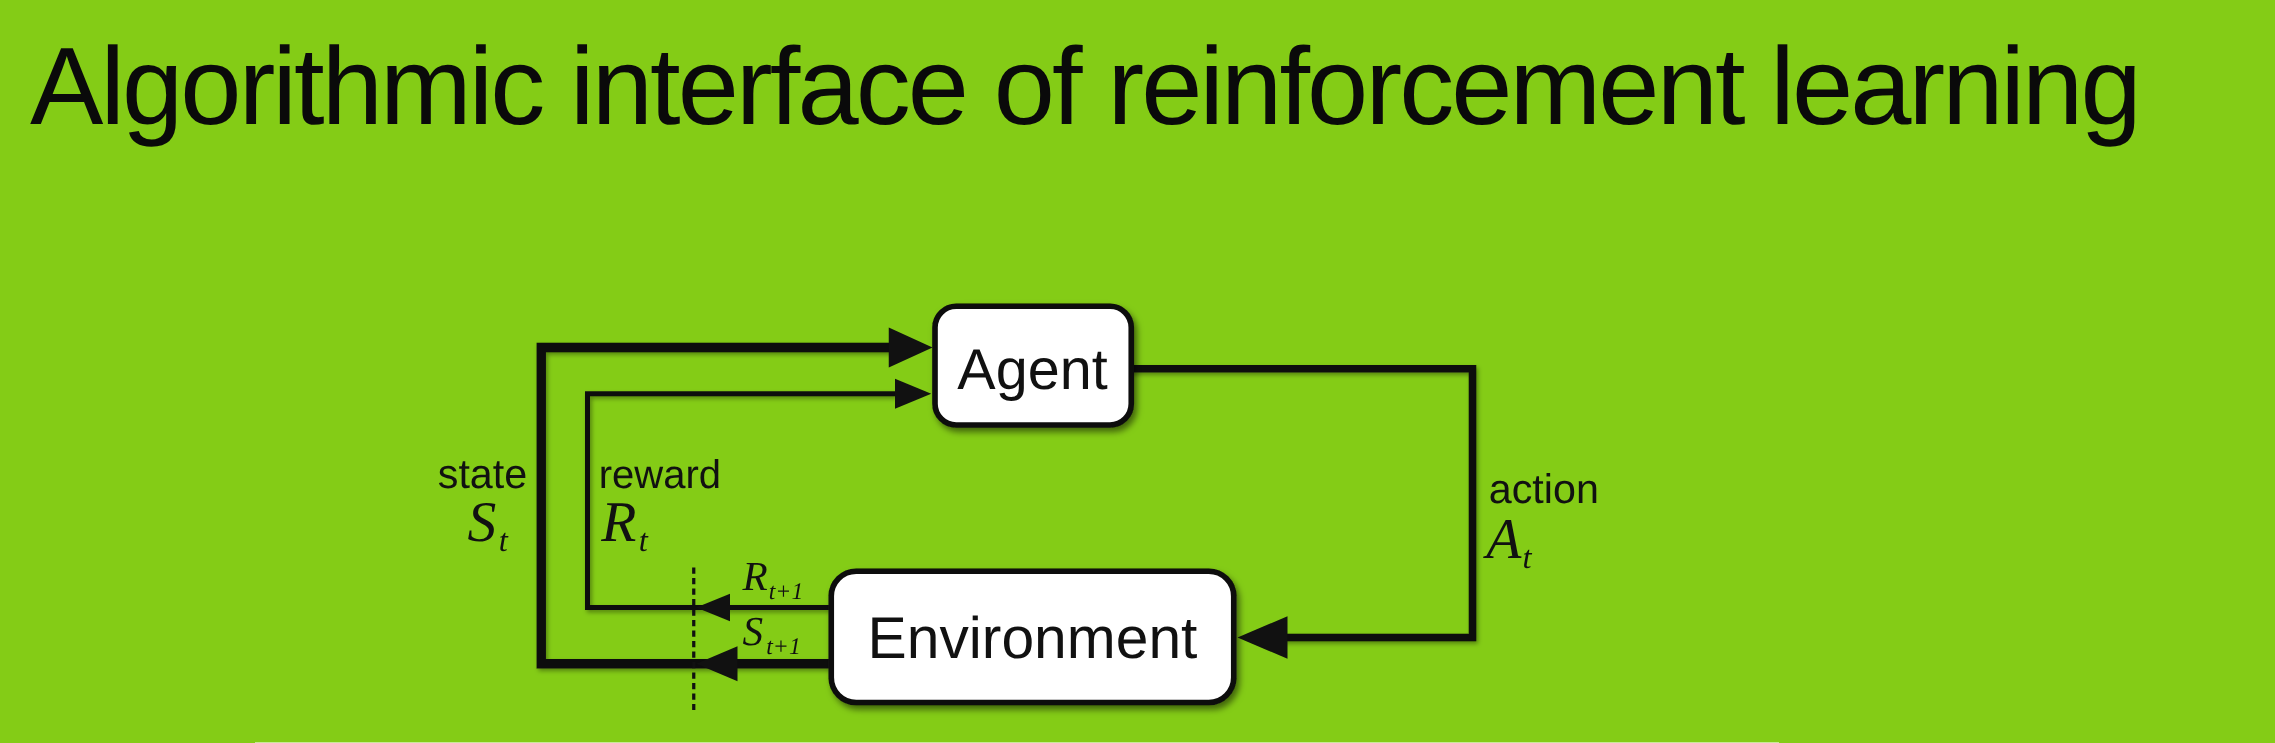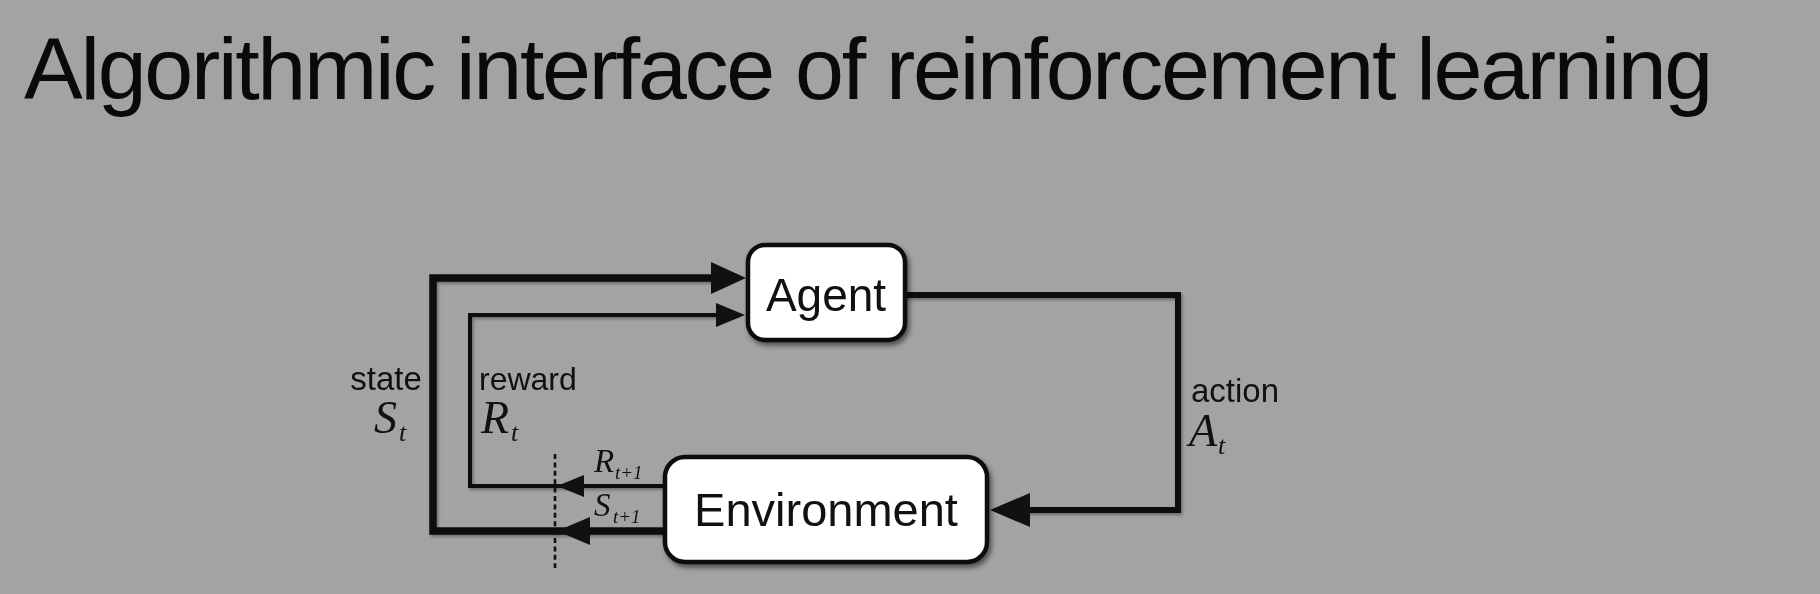--- a/index.html
+++ b/index.html
@@ -8,21 +8,21 @@
     background: #ffffff;
     width: 1820px;
     height: 594px;
     overflow: hidden;
     font-family: "Liberation Sans", sans-serif;
   }
   .slide {
     position: relative;
     width: 1820px;
     height: 594px;
-    background: #a3a3a3;
+    background: #84cc16;
   }
   .slide-title {
     position: absolute;
     left: 24px;
     top: 25px;
     font-size: 88px;
     line-height: 1;
     letter-spacing: -2.3px;
     font-weight: 400;
     color: #0a0a0a;

